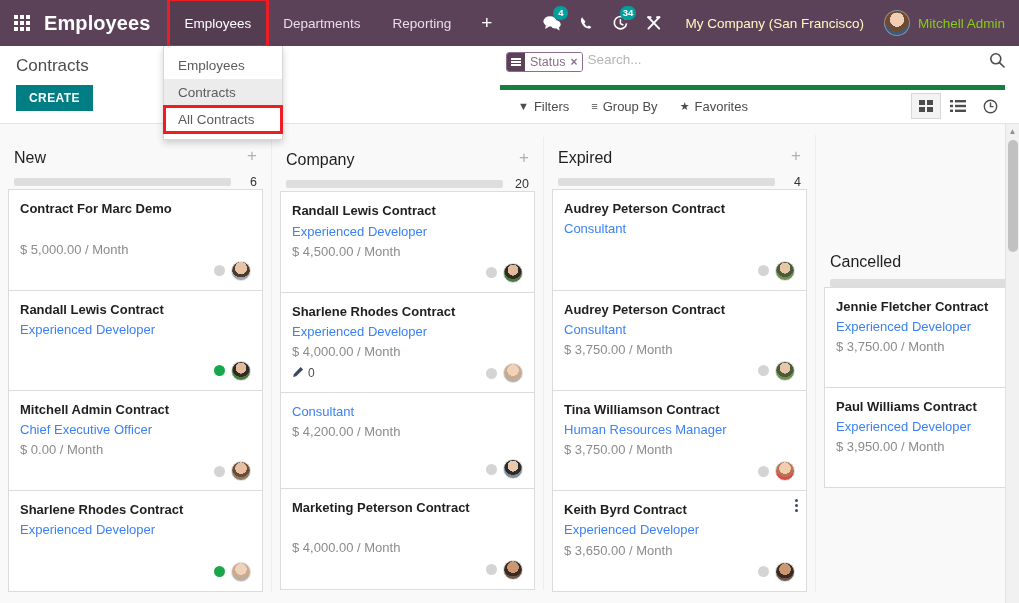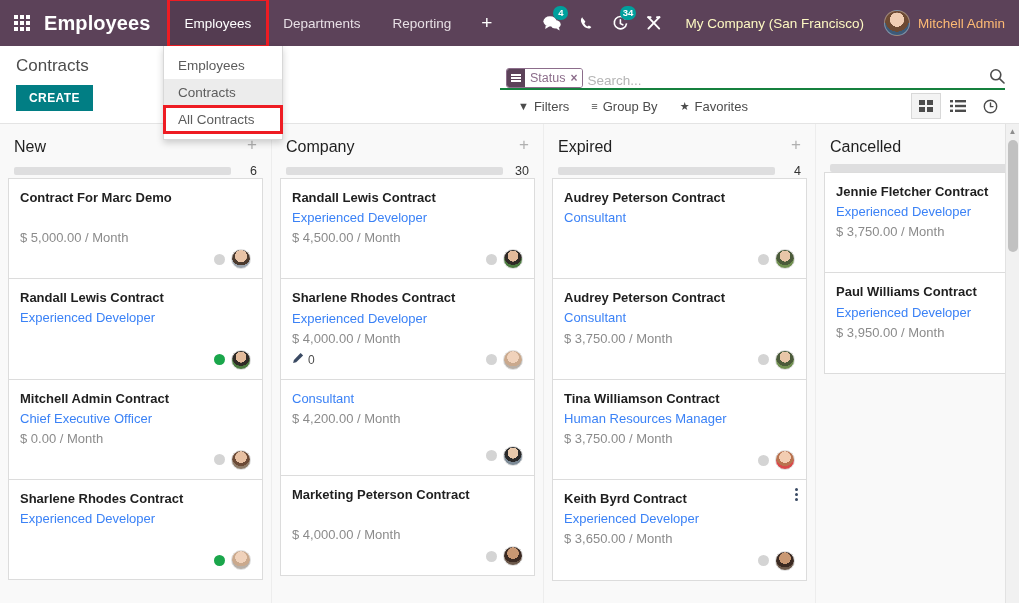--- a/index.html
+++ b/index.html
@@ -79,21 +79,21 @@
   .user-menu {
     display: flex; align-items: center; gap: 8px;
     padding: 0 14px 0 6px; cursor: pointer;
   }
   .avatar-nav {
     width: 26px; height: 26px; border-radius: 50%;
     background: radial-gradient(circle at 50% 36%, #f0cdb3 0 36%, #6d4a33 37% 61%, #3d5a78 62% 100%);
     border: 1px solid rgba(255,255,255,.35);
     flex: none;
   }
-  .user-name { color: #fdba74; font-size: 13.5px; white-space: nowrap; }
+  .user-name { color: #84cc16; font-size: 13.5px; white-space: nowrap; }
 
   
   .control-panel {
     background: #ffffff;
     border-bottom: 1px solid #e4e4e4;
     display: flex;
     padding: 0;
     position: relative;
     z-index: 20;
     height: 78px;
@@ -106,22 +106,22 @@
     background: #017e84;
     color: #ffffff;
     font-size: 12px; font-weight: bold;
     letter-spacing: .4px;
     padding: 7px 13px 7px 13px;
     border: 0; cursor: pointer;
     line-height: 1;
   }
   .cp-right { flex: 1; padding-right: 14px; }
   .searchbar {
-    display: flex; align-items: flex-end;
-    border-bottom: 2px solid #15803d;
+    display: flex; align-items: flex-start;
+    border-bottom: 5px solid #15803d;
     height: 38px;
     margin-top: 6px;
     padding-left: 6px;
   }
   .facet {
     display: flex; align-items: stretch;
     border: 1px solid #8c6d8b;
     border-radius: 3px;
     height: 20px;
     overflow: hidden;
@@ -196,20 +196,21 @@
   .dd-item.hover { background: #ececec; }
   .dd-item.annot { outline: 3px solid #ee1c23; outline-offset: -2px; }
 
   
   .kanban {
     position: absolute;
     top: 124px; left: 0; right: 0; bottom: 0;
     background: #f9f9f9;
     display: flex;
     overflow: hidden;
+    align-items: center;
   }
   .column {
     width: 272px;
     flex: none;
     padding: 0 8px;
     border-right: 1px solid #ededed;
   }
   .col-head {
     padding: 14px 6px 0 6px;
     display: flex; align-items: flex-start;
@@ -488,21 +489,21 @@
         </div>
       </div>
     </div>
     <div class="column">
       <div class="col-head">
         <div class="col-title">Company</div>
         <div class="col-plus">+</div>
       </div>
       <div class="col-progress">
         <div class="pbar"></div>
-        <div class="col-count">30</div>
+        <div class="col-count">20</div>
       </div>
       <div class="cards">
         <div class="card">
           <div class="card-title">Randall Lewis Contract</div>
           <div class="card-sub">Experienced Developer</div>
           <div class="card-wage">$ 4,500.00 / Month</div>
           <div class="card-foot">
             <div class="foot-right">
               <span class="dot"></span>
               <span class="av a2"></span>

